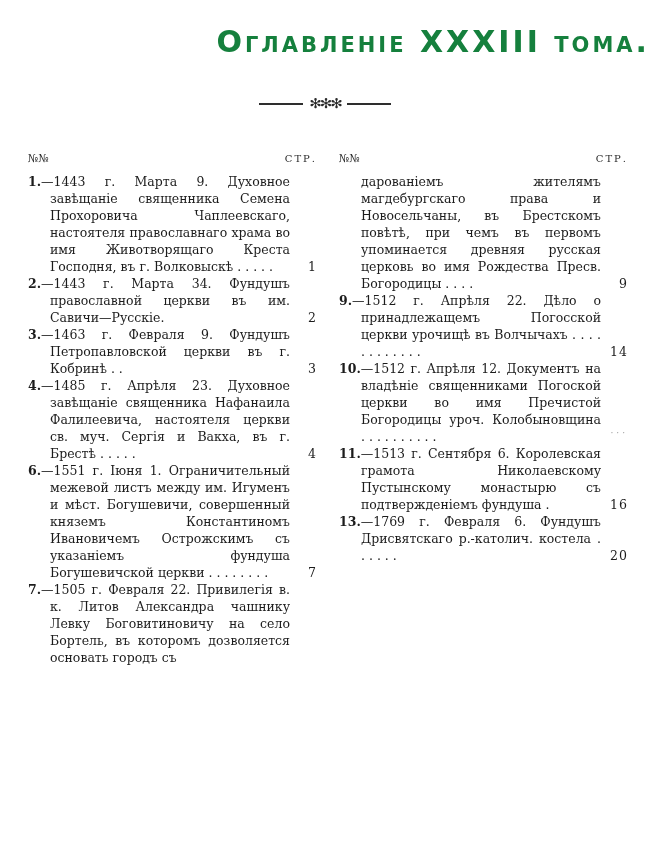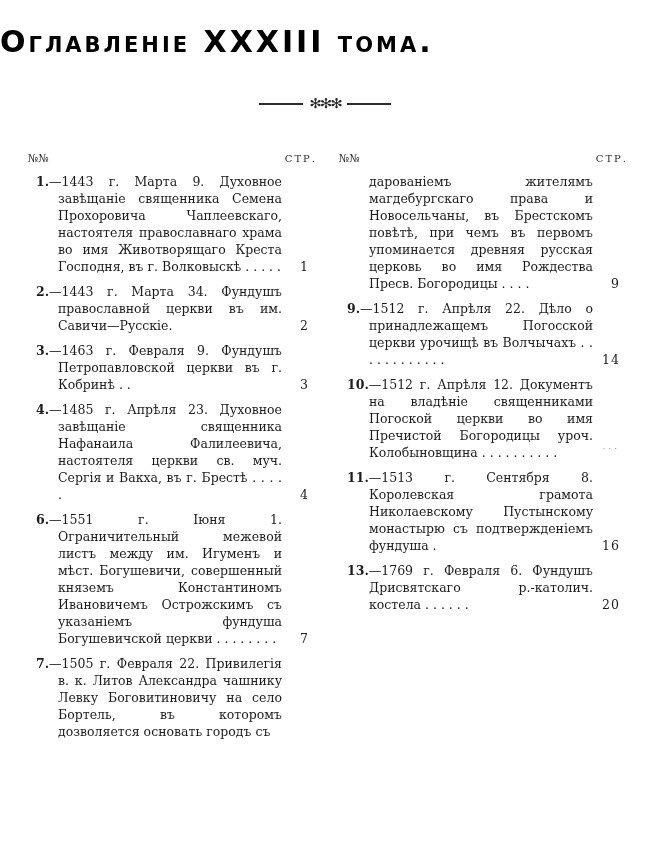--- a/index.html
+++ b/index.html
@@ -8,27 +8,27 @@
     width:650px;height:862px;
     margin:0 auto;
     background:#ffffff;
     font-family:"DejaVu Serif", serif;
     color:#1c1c1c;
     overflow:hidden;
   }
   .title{
     position:absolute;
     top:24px;left:0;right:0;
-    text-align:left;
+    text-align:right;
     font-family:"DejaVu Sans", sans-serif;
     font-weight:700;
     font-variant:small-caps;
     font-size:30px;
     letter-spacing:3px;
-    color:#000000;
+    color:#15803d;
     white-space:nowrap;
   }
   .divider{
     position:absolute;
     top:96px;left:0;right:0;
     display:flex;align-items:center;justify-content:center;
     gap:6px;
     color:#2a2a2a;
   }
   .divider .line{
@@ -57,21 +57,21 @@
   .col-header .hdr-page{letter-spacing:2px;font-size:10px;margin-left:8px;}
   .entries{}
   .entry{
     position:relative;
     font-size:12.5px;
     line-height:17px;
     text-align:justify;
     padding-left:22px;
     padding-right:27px;
     text-indent:-22px;
-    margin:8px;
+    margin:0;
   }
   .entry.cont{text-indent:0;}
   .entry .num{font-weight:700;}
   .entry .pg{
     position:absolute;
     right:0;bottom:0;
     text-indent:0;
     font-size:12.5px;
     letter-spacing:1px;
   }
@@ -126,21 +126,21 @@
       </div>
       <div class="entries">
 
           <div class="entry cont"><span class="num"></span><span class="txt">дарованіемъ жителямъ магдебургскаго права и Новосельчаны, въ Брестскомъ повѣтѣ, при чемъ въ первомъ упоминается древняя русская церковь во имя Рождества Пресв. Богородицы . . . .</span><span class="pg">9</span></div>
 
 
           <div class="entry"><span class="num">9.</span><span class="txt">—1512 г. Апрѣля 22. Дѣло о принадлежащемъ Погосской церкви урочищѣ въ Волчычахъ . . . . . . . . . . . .</span><span class="pg">14</span></div>
 
           <div class="entry faint-page"><span class="num">10.</span><span class="txt">—1512 г. Апрѣля 12. Документъ на владѣніе священниками Погоской церкви во имя Пречистой Богородицы уроч. Колобыновщина . . . . . . . . . .</span><span class="pg">···</span></div>
 
-          <div class="entry"><span class="num">11.</span><span class="txt">—1513 г. Сентября 8. Королевская грамота Николаевскому Пустынскому монастырю съ подтвержденіемъ фундуша .</span><span class="pg">16</span></div>
+          <div class="entry"><span class="num">11.</span><span class="txt">—1513 г. Сентября 6. Королевская грамота Николаевскому Пустынскому монастырю съ подтвержденіемъ фундуша .</span><span class="pg">16</span></div>
 
 
           <div class="entry"><span class="num">13.</span><span class="txt">—1769 г. Февраля 6. Фундушъ Дрисвятскаго р.-католич. костела . . . . . .</span><span class="pg">20</span></div>
         </div>
     </div>
 
   </div>
 </div>
 
 </body></html>

